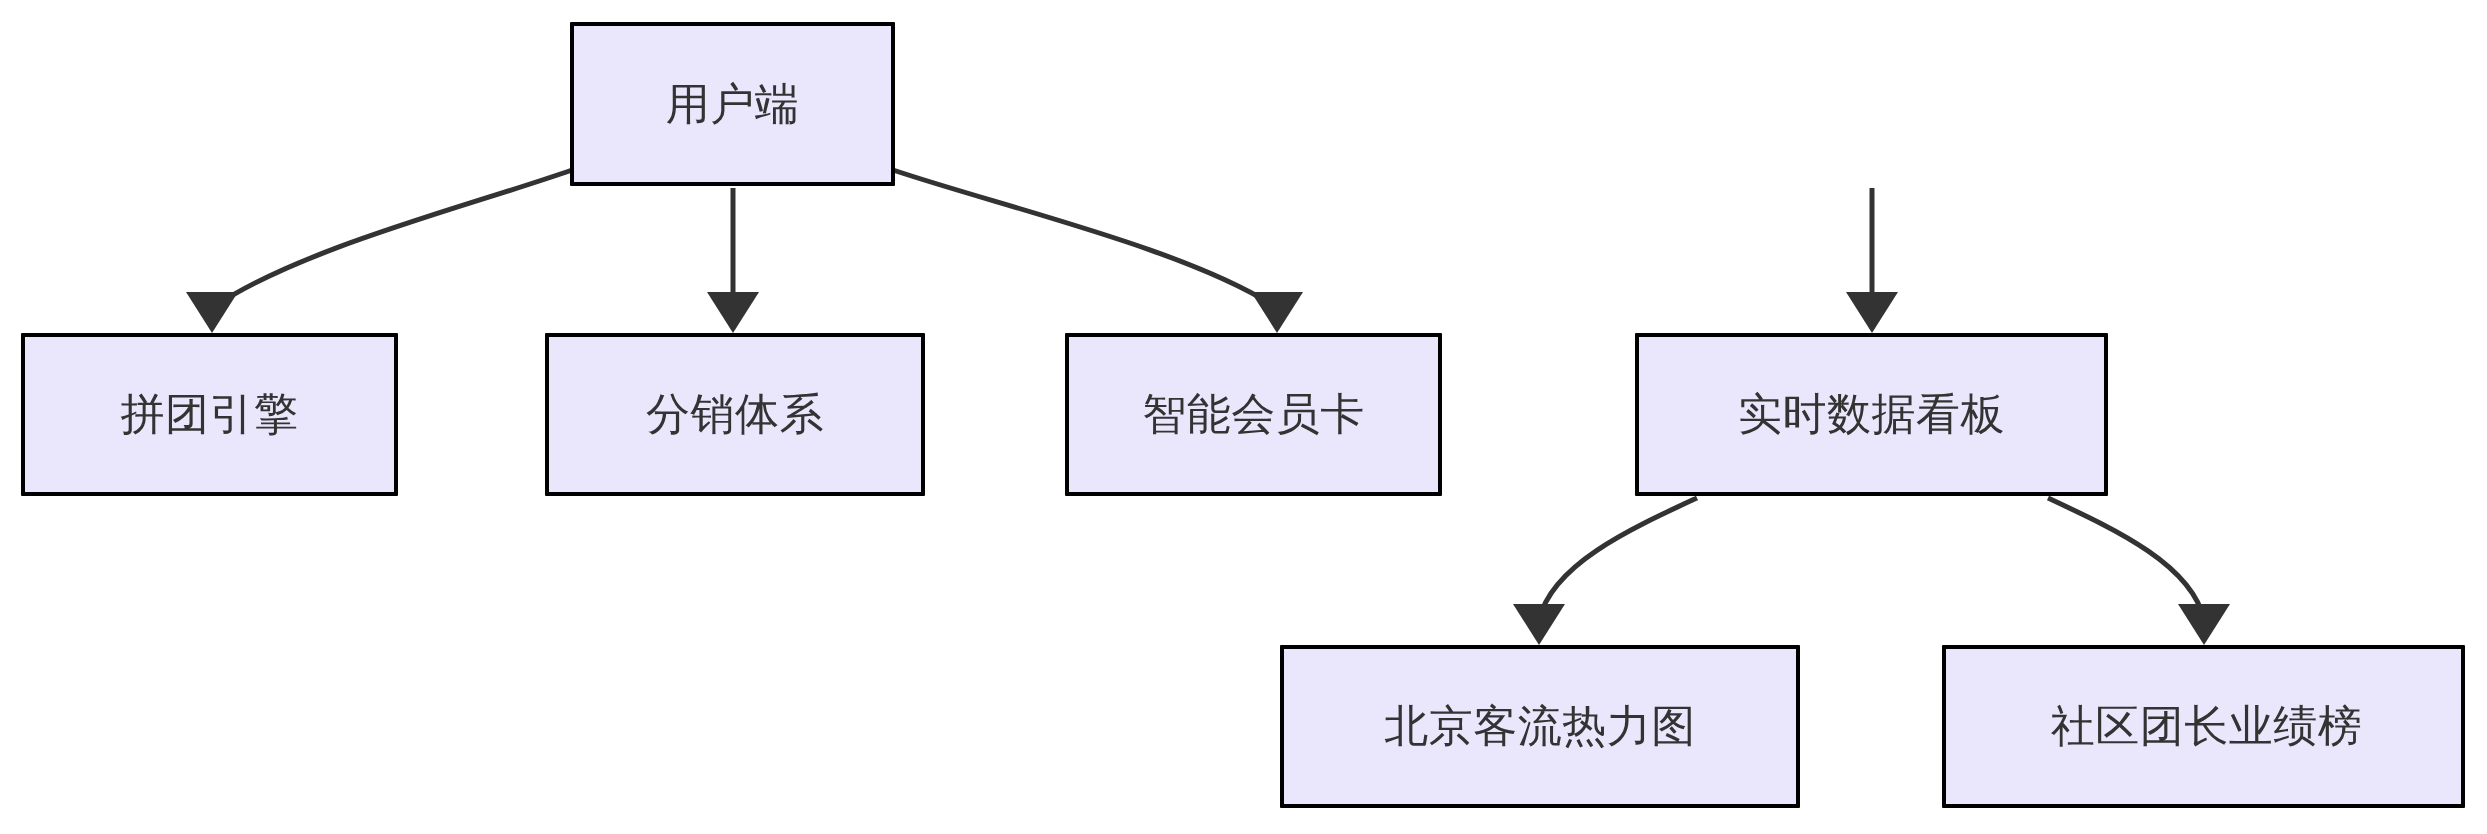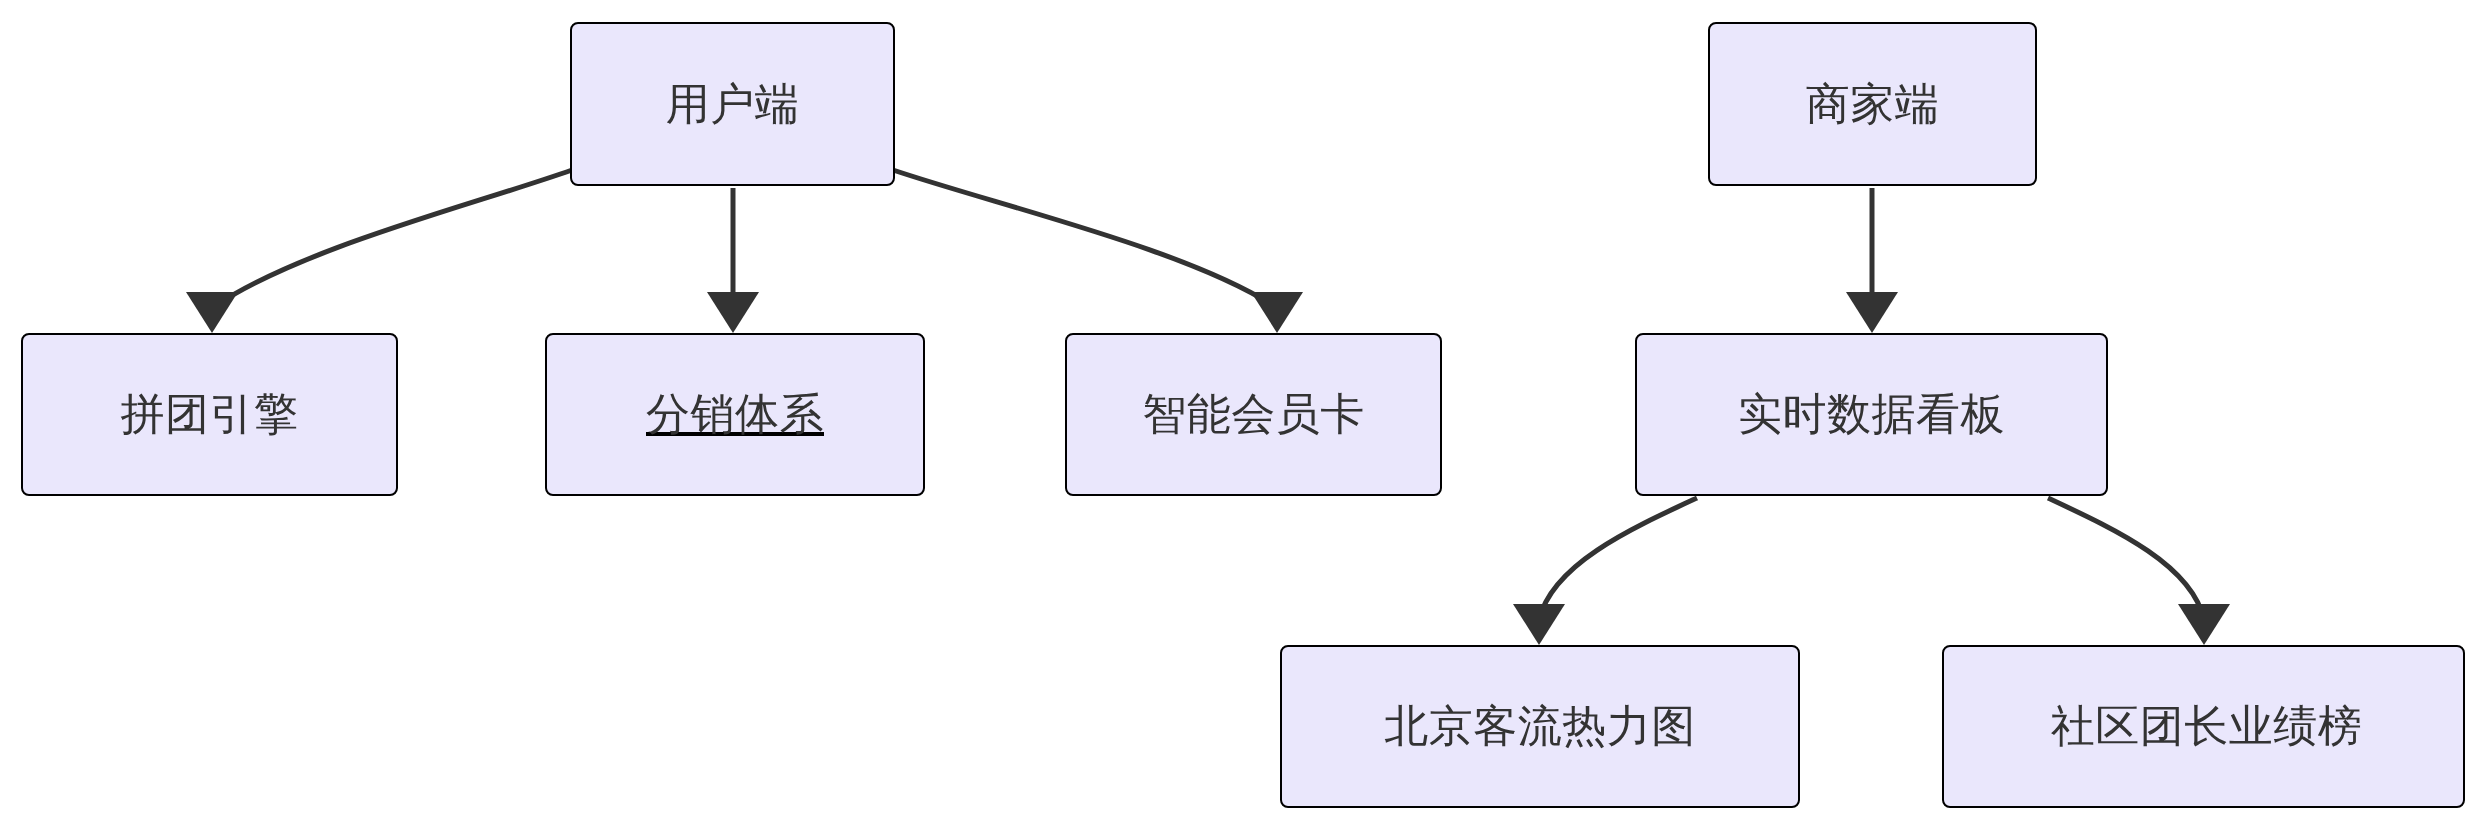--- a/index.html
+++ b/index.html
@@ -23,22 +23,22 @@
     left: 0;
     top: 0;
     width: 2487px;
     height: 834px;
     pointer-events: none;
   }
   .flow-node {
     position: absolute;
     box-sizing: border-box;
     background: #eae7fc;
-    border: 2px solid #000000;
-    border-radius: 8px;
+    border: 4px solid #000000;
+    border-radius: 1px;
     display: flex;
     align-items: center;
     justify-content: center;
     z-index: 2;
   }
   .flow-node-label {
     font-family: "Liberation Sans", "DejaVu Sans", sans-serif;
     font-size: 44px;
     line-height: 1.15;
     color: #333333;
@@ -87,29 +87,26 @@
     <g>
       <path class="edge-path" d="M 2048 498 C 2112 528 2192 564 2204 620"></path>
       <polygon class="edge-head" points="2204,645 2178,604 2230,604"></polygon>
     </g>
   </svg>
 
   <div class="flow-node" id="node-user-client" style="left:570px; top:22px; width:325px; height:164px;">
     <span class="flow-node-label">用户端</span>
   </div>
 
-  <div class="flow-node" id="node-merchant-client" style="left:1708px; top:22px; width:329px; height:164px;">
-    <span class="flow-node-label">商家端</span>
-  </div>
 
   <div class="flow-node" id="node-group-buy-engine" style="left:21px; top:333px; width:377px; height:163px;align-items:center;">
     <span class="flow-node-label">拼团引擎</span>
   </div>
 
-  <div class="flow-node" id="node-distribution-system" style="left:545px; top:333px; width:380px; height:163px;text-decoration:underline;">
+  <div class="flow-node" id="node-distribution-system" style="left:545px; top:333px; width:380px; height:163px;">
     <span class="flow-node-label">分销体系</span>
   </div>
 
   <div class="flow-node" id="node-smart-member-card" style="left:1065px; top:333px; width:377px; height:163px;">
     <span class="flow-node-label">智能会员卡</span>
   </div>
 
   <div class="flow-node" id="node-realtime-dashboard" style="left:1635px; top:333px; width:473px; height:163px;">
     <span class="flow-node-label">实时数据看板</span>
   </div>

